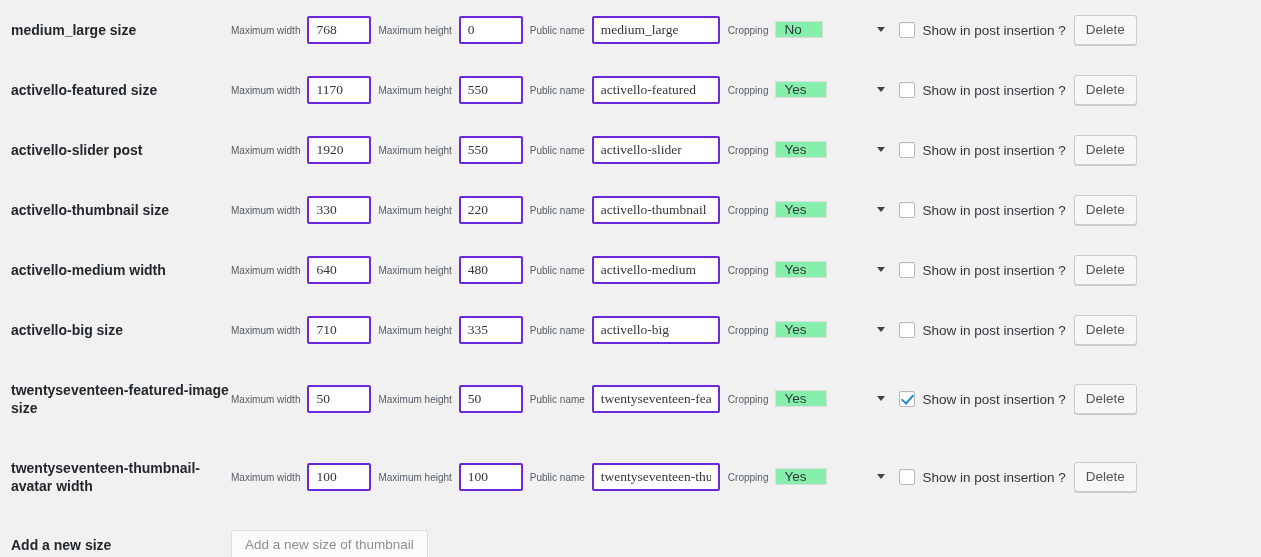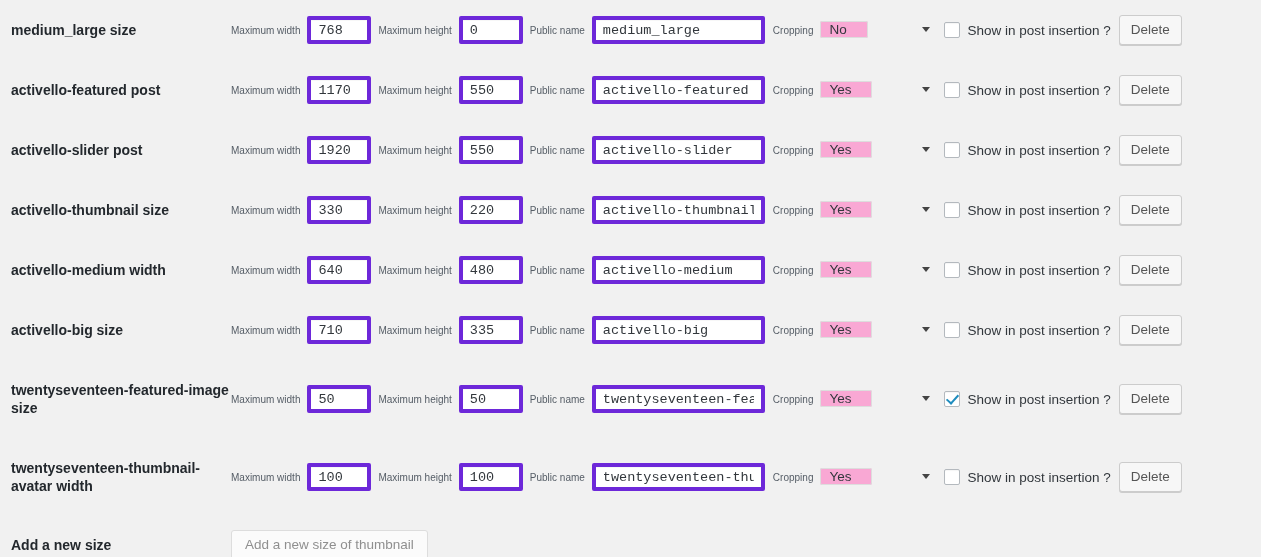--- a/index.html
+++ b/index.html
@@ -37,45 +37,45 @@
     display: inline-block;
     vertical-align: middle;
     padding: 0 7px 0 0;
   }
   .fld-label.pre { padding-left: 0; }
   input.txt {
     display: inline-block;
     vertical-align: middle;
     height: 28px;
     padding: 8px 7px;
-    border: 4px solid #6d28d9;
+    border: 2px solid #6d28d9;
     border-radius: 2px;
     background: #fff;
     color: #32373c;
-    font-family: Liberation Mono, monospace;
+    font-family: Liberation Serif, serif;
     font-size: 13.5px;
     line-height: 24px;
     box-shadow: 0 1px 1px rgba(0,0,0,0.035) inset;
     outline: none;
   }
   input.num { width: 64px; }
-  input.name { width: 173px; }
+  input.name { width: 128px; }
   .sel-wrap {
     display: inline-block;
     vertical-align: middle;
     position: relative;
     width: 117px;
     height: 29px;
   }
   .sel-wrap .sel-box {
     width: 117px;
     height: 29px;
     border: 1px solid #ddd;
     border-radius: 2px;
-    background: #f9a8d4;
+    background: #86efac;
     font-size: 13.5px;
     color: #32373c;
     line-height: 27px;
     padding: 0 20px 0 8px;
     overflow: hidden;
   }
   .sel-wrap .arrow {
     position: absolute;
     right: 7px; top: 11px;
     width: 0; height: 0;
@@ -138,21 +138,21 @@
 </head>
 <body>
 
 <table class="sizes-table">
   <tbody id="rows-body">
       <tr class="size-row">
         <td class="row-label">medium_large size</td>
         <td class="row-fields"><span class="fld-label pre">Maximum width</span><input class="txt num" type="text" value="768" style=""><span class="fld-label" style="padding-left:7px">Maximum height</span><input class="txt num" type="text" value="0" style=""><span class="fld-label" style="padding-left:7px">Public name</span><input class="txt name" type="text" value="medium_large" style=""><span class="fld-label" style="padding-left:8px">Cropping</span><span class="sel-wrap"><span class="sel-box">No</span><span class="arrow"></span></span><span class="cb"></span><span class="cb-text">Show in post insertion ?</span><button class="btn">Delete</button></td>
       </tr>
       <tr class="size-row">
-        <td class="row-label">activello-featured post</td>
+        <td class="row-label">activello-featured size</td>
         <td class="row-fields"><span class="fld-label pre">Maximum width</span><input class="txt num" type="text" value="1170" style=""><span class="fld-label" style="padding-left:7px">Maximum height</span><input class="txt num" type="text" value="550" style=""><span class="fld-label" style="padding-left:7px">Public name</span><input class="txt name" type="text" value="activello-featured" style=""><span class="fld-label" style="padding-left:8px">Cropping</span><span class="sel-wrap"><span class="sel-box">Yes</span><span class="arrow"></span></span><span class="cb"></span><span class="cb-text">Show in post insertion ?</span><button class="btn">Delete</button></td>
       </tr>
       <tr class="size-row">
         <td class="row-label">activello-slider post</td>
         <td class="row-fields"><span class="fld-label pre">Maximum width</span><input class="txt num" type="text" value="1920" style=""><span class="fld-label" style="padding-left:7px">Maximum height</span><input class="txt num" type="text" value="550" style=""><span class="fld-label" style="padding-left:7px">Public name</span><input class="txt name" type="text" value="activello-slider" style=""><span class="fld-label" style="padding-left:8px">Cropping</span><span class="sel-wrap"><span class="sel-box">Yes</span><span class="arrow"></span></span><span class="cb"></span><span class="cb-text">Show in post insertion ?</span><button class="btn">Delete</button></td>
       </tr>
       <tr class="size-row">
         <td class="row-label">activello-thumbnail size</td>
         <td class="row-fields"><span class="fld-label pre">Maximum width</span><input class="txt num" type="text" value="330" style=""><span class="fld-label" style="padding-left:7px">Maximum height</span><input class="txt num" type="text" value="220" style=""><span class="fld-label" style="padding-left:7px">Public name</span><input class="txt name" type="text" value="activello-thumbnail" style=""><span class="fld-label" style="padding-left:8px">Cropping</span><span class="sel-wrap"><span class="sel-box">Yes</span><span class="arrow"></span></span><span class="cb"></span><span class="cb-text">Show in post insertion ?</span><button class="btn">Delete</button></td>
       </tr>

